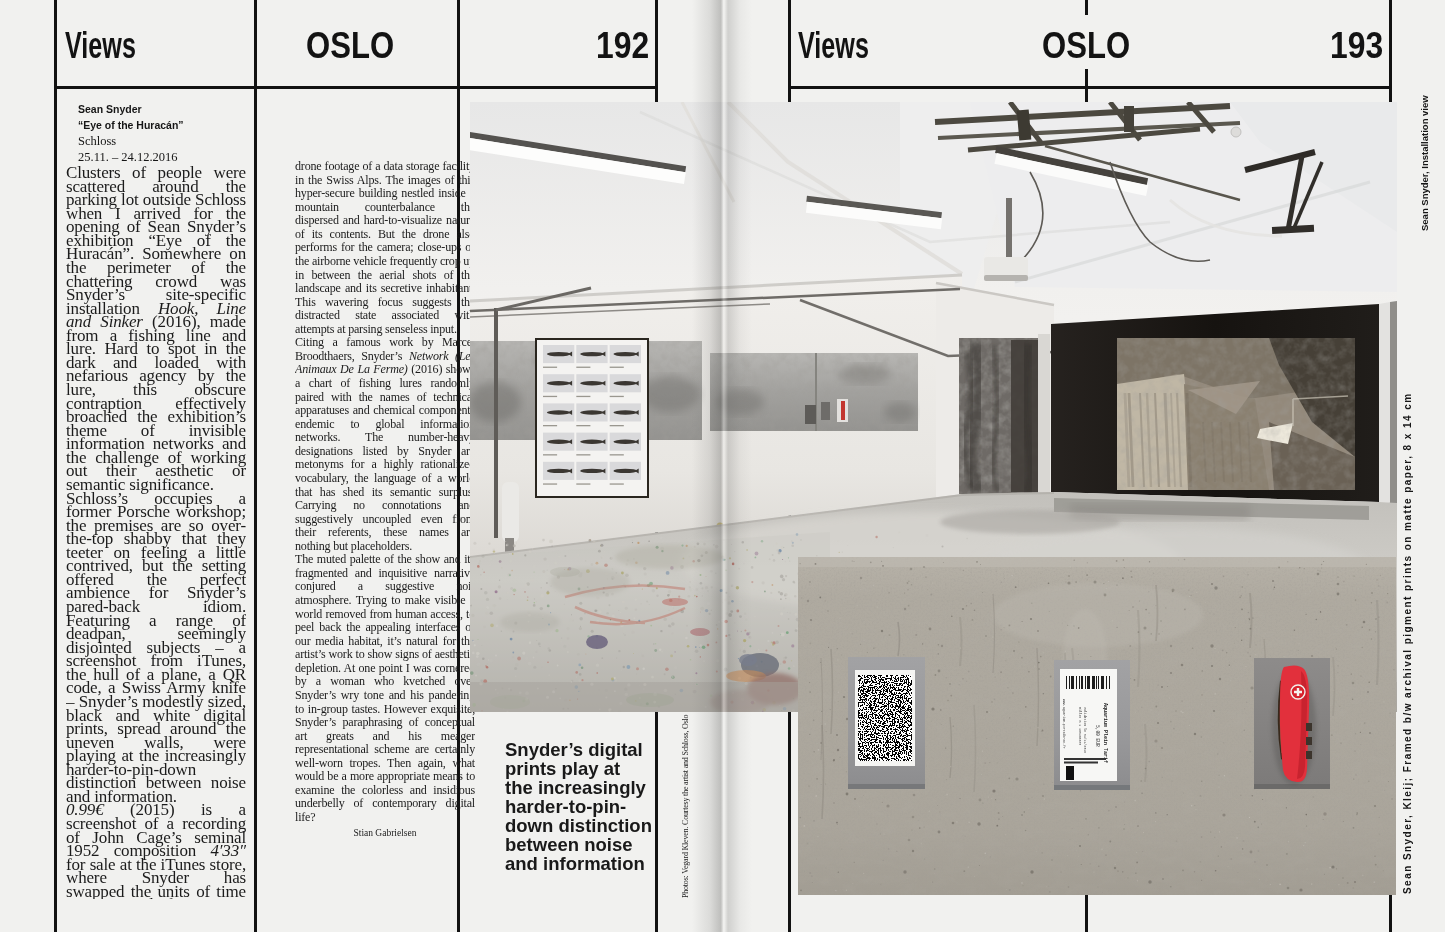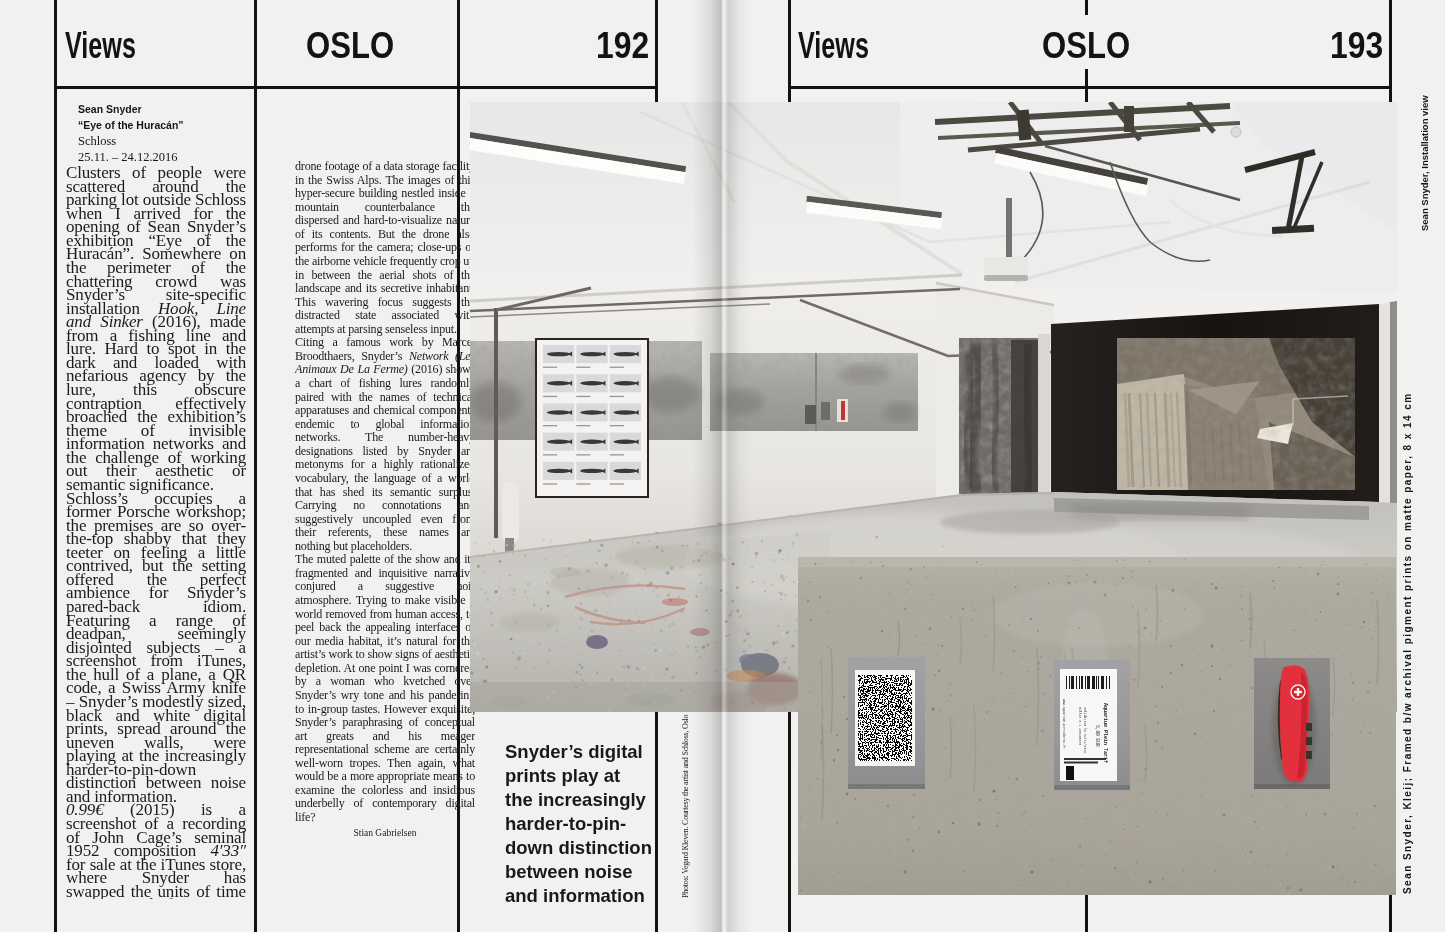--- a/index.html
+++ b/index.html
@@ -1956,21 +1956,21 @@
           <path d="M503,114 q7,5 6,38 l-2,58 q-1,12 -8,12 q6,-50 4,-108 z" fill="#c2202c" opacity="0.8"></path>
           <rect x="508" y="166" width="6" height="8" fill="#3c342c"></rect>
           <rect x="508" y="180" width="6" height="8" fill="#3c342c"></rect>
           <rect x="508" y="194" width="6" height="8" fill="#3c342c"></rect>
           <circle cx="500" cy="135" r="7" fill="#d8232e" stroke="#f2f0ec" stroke-width="1.4"></circle>
           <path d="M500,131 l0,8 M496,135 l8,0" stroke="#f5f3ef" stroke-width="2.4"></path>
         </g>
       </g>
     </svg></div>
 
-<div style="position:absolute;left:505px;top:740px;font-size:18.5px;line-height:24px;font-weight:bold;color:#191919;">Snyder’s digital<br>prints play at<br>the increasingly<br>harder-to-pin-<br>down distinction<br>between noise<br>and information</div>
+<div style="position:absolute;left:505px;top:740px;font-size:18.5px;line-height:19px;font-weight:bold;color:#191919;">Snyder’s digital<br>prints play at<br>the increasingly<br>harder-to-pin-<br>down distinction<br>between noise<br>and information</div>
 
 <div class="rot serif" style="left:681px;top:898px;font-size:8px;letter-spacing:-0.2px;color:#222;">Photos: Vegard Kleven. Courtesy the artist and Schloss, Oslo</div>
 
 <div class="rot" style="left:1419px;top:231px;font-size:9.5px;font-weight:bold;color:#161616;">Sean Snyder, Installation view</div>
 
 <div class="rot" style="left:1402px;top:894px;font-size:10px;font-weight:bold;color:#161616;letter-spacing:1.45px;">Sean Snyder, Kleij; Framed b/w archival pigment prints on matte paper, 8 x 14 cm</div>
 
 <div style="position:absolute;left:692px;top:0;width:60px;height:932px;background:linear-gradient(90deg,rgba(110,110,108,0) 0%,rgba(105,105,103,0.16) 30%,rgba(88,88,86,0.33) 48%,rgba(250,250,248,0.34) 53%,rgba(110,110,108,0.25) 60%,rgba(115,115,113,0.07) 80%,rgba(120,120,118,0) 100%);pointer-events:none;"></div>
 
 </body></html>

